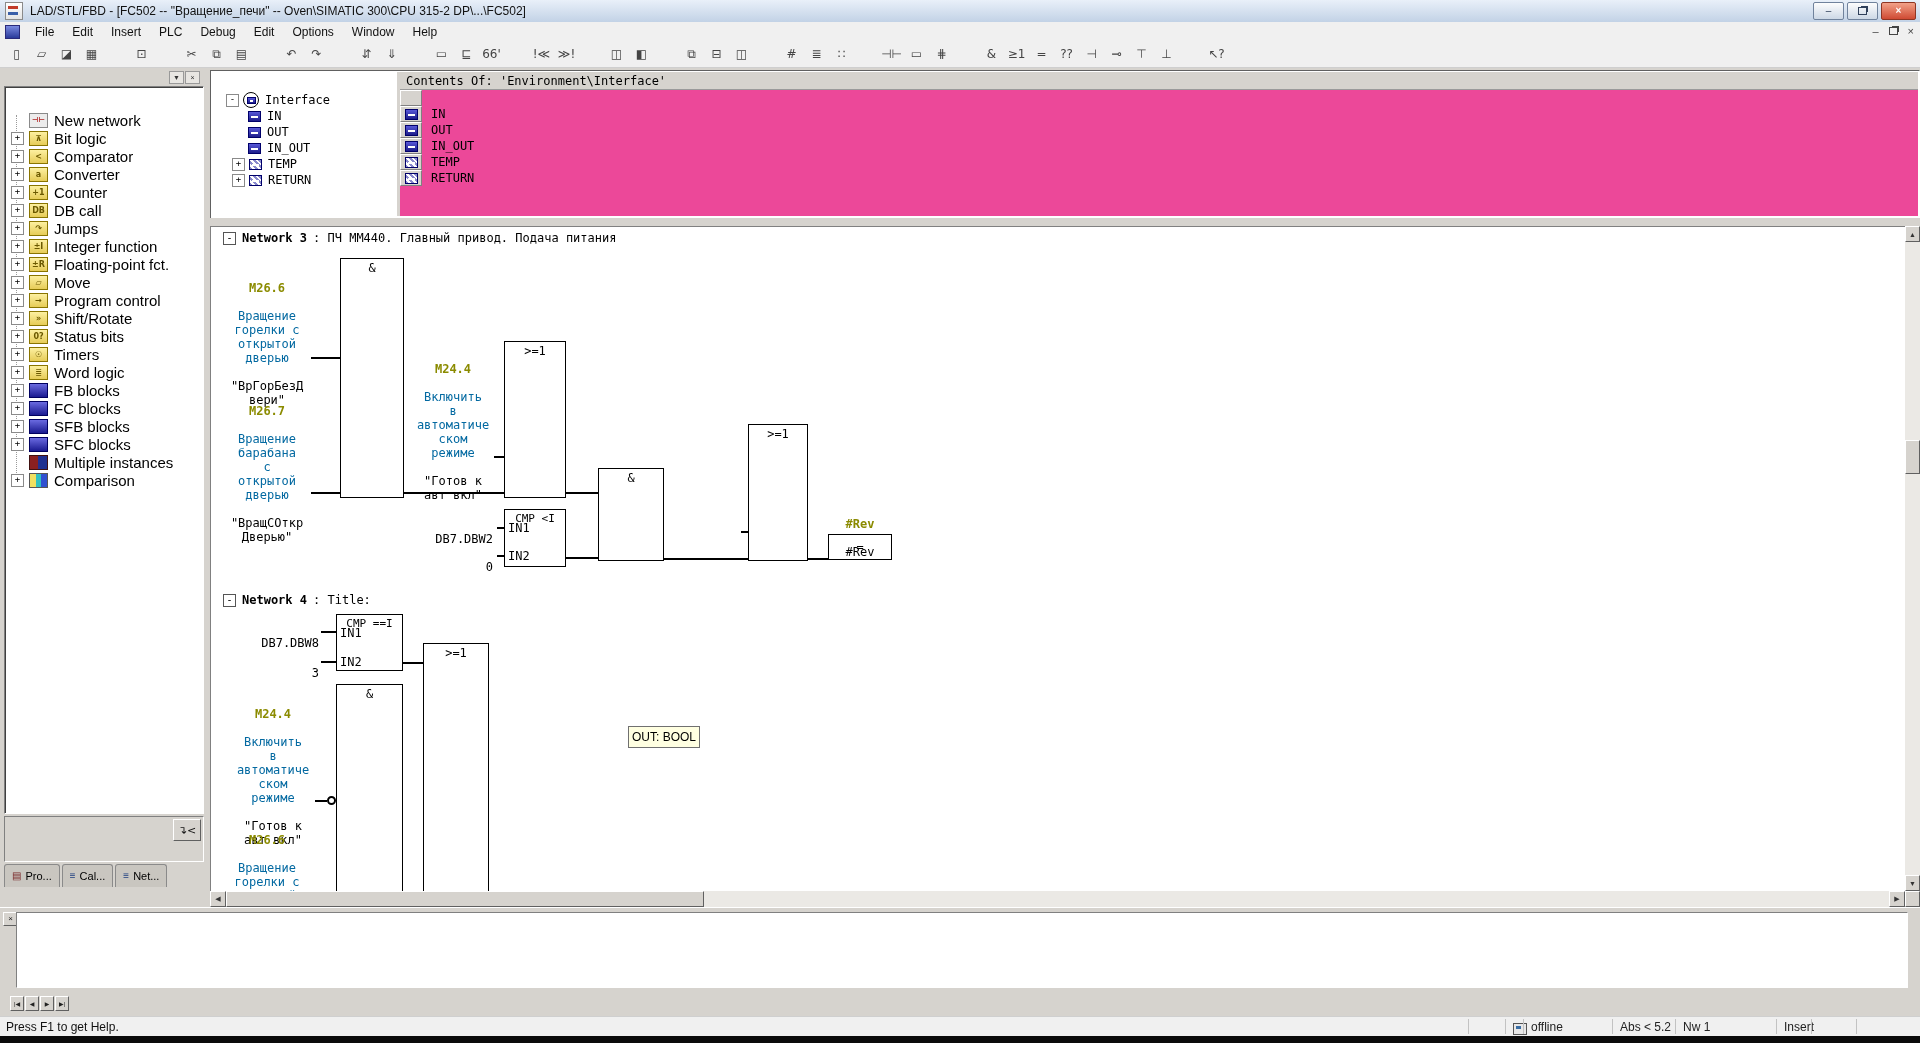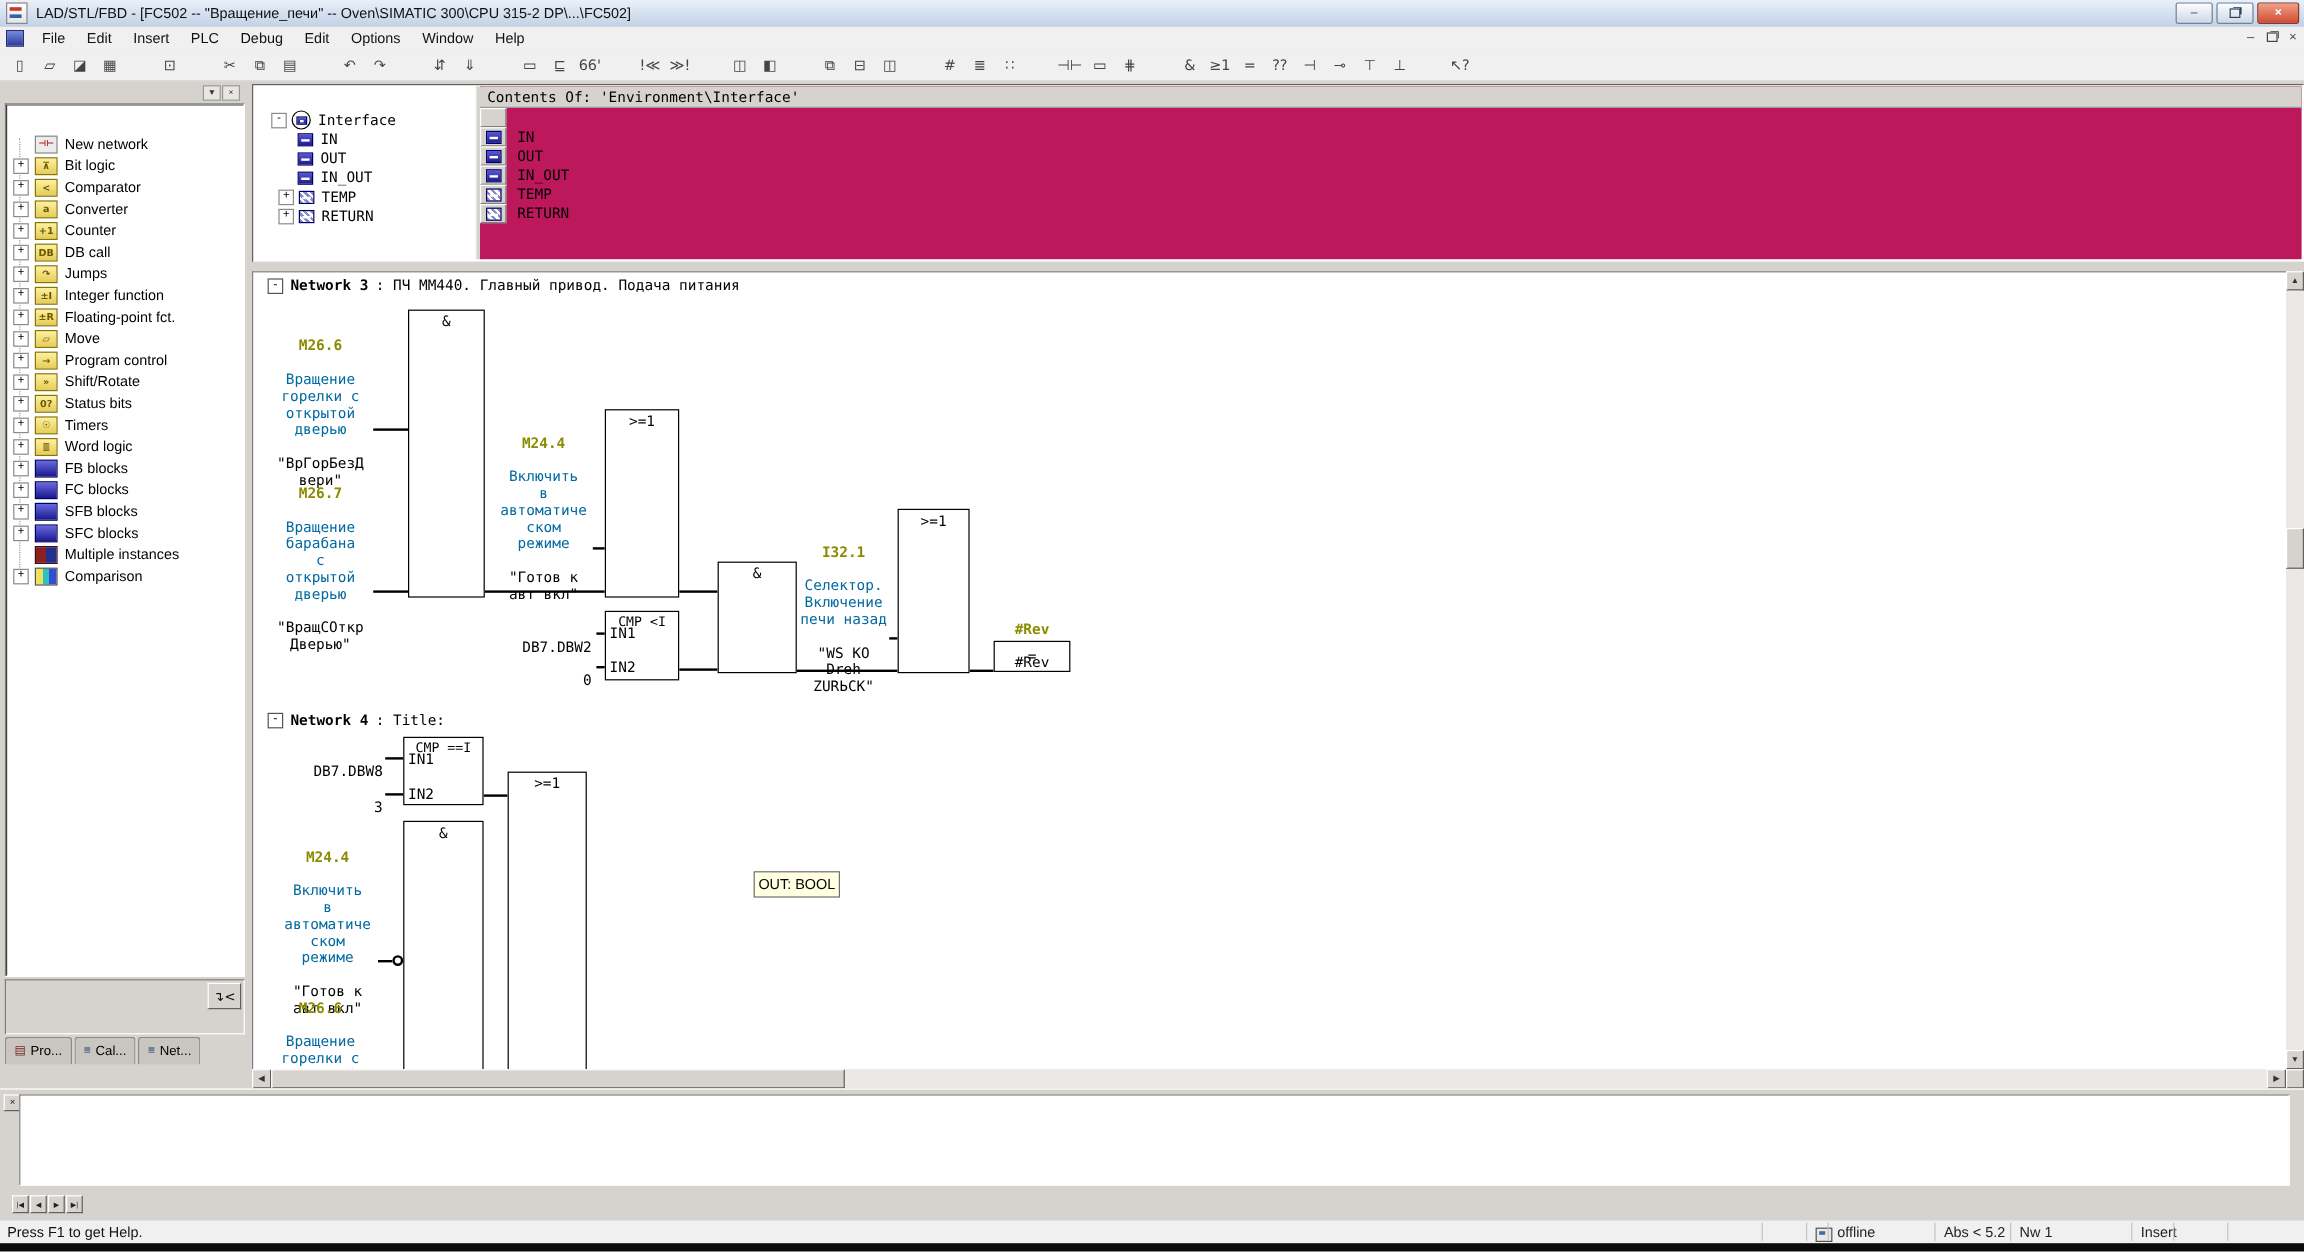--- a/index.html
+++ b/index.html
@@ -50,21 +50,21 @@
   .pbox{width:11px;height:11px;flex:none;margin-left:6px;border:1px solid #8a8a8a;background:#fff;
     font:9px "DejaVu Sans Mono",monospace;line-height:9px;text-align:center;color:#000;}
   .pbox[data-cls=""]{visibility:hidden;}
   .cic{width:17px;height:13px;margin-left:5px;flex:none;display:flex;align-items:center;justify-content:center;
     font:bold 8px "DejaVu Sans",sans-serif;}
   .cic[data-ic="folder"]{background:linear-gradient(#fdf0a0,#e6cc58);border:1px solid #8a7500;color:#6b5900;}
   .cic[data-ic="net"]{background:#ececec;border:1px solid #8a8a8a;color:#b02020;font-size:7px;}
   .cic[data-ic="blocks"]{background:linear-gradient(#6a6ae0,#1a1a90);border:1px solid #000060;color:#fff;}
   .cic[data-ic="inst"]{background:linear-gradient(90deg,#8a2020 50%,#203090 50%);border:1px solid #401010;}
   .cic[data-ic="lib"]{background:linear-gradient(90deg,#f0e060 33%,#30c0c0 33% 66%,#3050d0 66%);border:1px solid #555;}
-  .cat-label{margin-left:6px;font-size:12px;color:#000;white-space:nowrap;}
+  .cat-label{margin-left:6px;font-size:15px;color:#000;white-space:nowrap;}
 
   #preview-box{position:absolute;left:2px;top:746px;width:198px;height:44px;background:#d6d3ce;
     border:1px solid;border-color:#808080 #fff #fff #808080;}
   #jump-btn{position:absolute;right:2px;top:2px;width:26px;height:20px;border:1px solid;
     border-color:#fff #606060 #606060 #fff;background:#d6d3ce;font:11px "DejaVu Sans",sans-serif;
     display:flex;align-items:center;justify-content:center;color:#111;}
   #sb-tabs{position:absolute;left:2px;top:794px;height:24px;display:flex;}
   .sbtab{height:22px;padding:0 7px;display:flex;align-items:center;gap:4px;font-size:11px;color:#000;
     border:1px solid #8a8a8a;border-bottom:none;border-radius:3px 3px 0 0;background:#c9c6c0;margin-right:2px;}
   .sbtab .tic{font-size:10px;line-height:1;}
@@ -80,21 +80,21 @@
   .rooticon{width:16px;height:16px;border:1px solid #000;border-radius:50%;display:flex;align-items:center;
     justify-content:center;flex:none;box-sizing:border-box;}
   .blk{width:13px;height:11px;border:1px solid #00006a;background:linear-gradient(#5858d8,#1c1c8a);
     position:relative;flex:none;box-sizing:border-box;}
   .blk::after{content:"";position:absolute;left:2px;right:2px;top:4px;height:2px;background:#fff;}
   .blk.mini{width:9px;height:7px;}
   .blk.mini::after{top:2px;}
   .blk[data-v="temp"],.blk[data-v="ret"]{background:repeating-linear-gradient(45deg,#8888cc 0 2px,#fff 2px 4px);}
   #decl-vsplit{position:absolute;left:396px;top:72px;width:4px;height:144px;background:#d6d3ce;
     border-left:1px solid #fff;border-right:1px solid #808080;}
-  #decl-right{position:absolute;left:400px;top:72px;width:1518px;height:144px;background:#be185d;overflow:hidden;}
+  #decl-right{position:absolute;left:400px;top:72px;width:1518px;height:144px;background:#ec4899;overflow:hidden;}
   #contents-title{position:absolute;left:0;top:0;width:100%;height:18px;background:#d6d3ce;
     border-bottom:1px solid #9a9a9a;font:12px "DejaVu Sans Mono",monospace;color:#000;
     display:flex;align-items:center;padding-left:6px;box-sizing:border-box;}
   #name-header{position:absolute;left:0;top:18px;width:100%;height:16px;background:#d6d3ce;
     border:1px solid;border-color:#fff #808080 #808080 #fff;box-sizing:border-box;
     font:bold 12px "DejaVu Sans Mono",monospace;display:flex;align-items:center;padding-left:30px;}
   #gutter-corner{position:absolute;left:0;top:18px;width:22px;height:16px;background:#d6d3ce;
     border:1px solid;border-color:#fff #808080 #808080 #fff;box-sizing:border-box;}
   .drow{position:absolute;left:0;width:100%;height:16px;display:flex;align-items:center;
     font:12px "DejaVu Sans Mono",monospace;color:#000;}
@@ -528,29 +528,20 @@
 режиме</div>
       <div class="s">"Готов к
 авт вкл"</div>
     </div>
     <div class="op right" style="left:200px;top:291px;width:82px">
       <div class="s">DB7.DBW2</div>
     </div>
     <div class="op right" style="left:200px;top:319px;width:82px">
       <div class="s">0</div>
     </div>
-    <div class="op" style="left:446px;top:212px;width:92px">
-      <div class="a">I32.1</div>
-      <div class="c">Селектор.
-Включение
-печи назад</div>
-      <div class="s">"WS KO
-Dreh
-ZURЬCK"</div>
-    </div>
     <div class="op" style="left:587px;top:276px;width:124px">
       <div class="a">#Rev</div>
       <div class="s">#Rev</div>
     </div>
 
     <div class="nethdr" style="left:12px;top:366px">
       <span class="cbox">-</span>
       <span class="nh-label">Network 4</span>
       <span class="nh-title">: Title:</span>
     </div>

